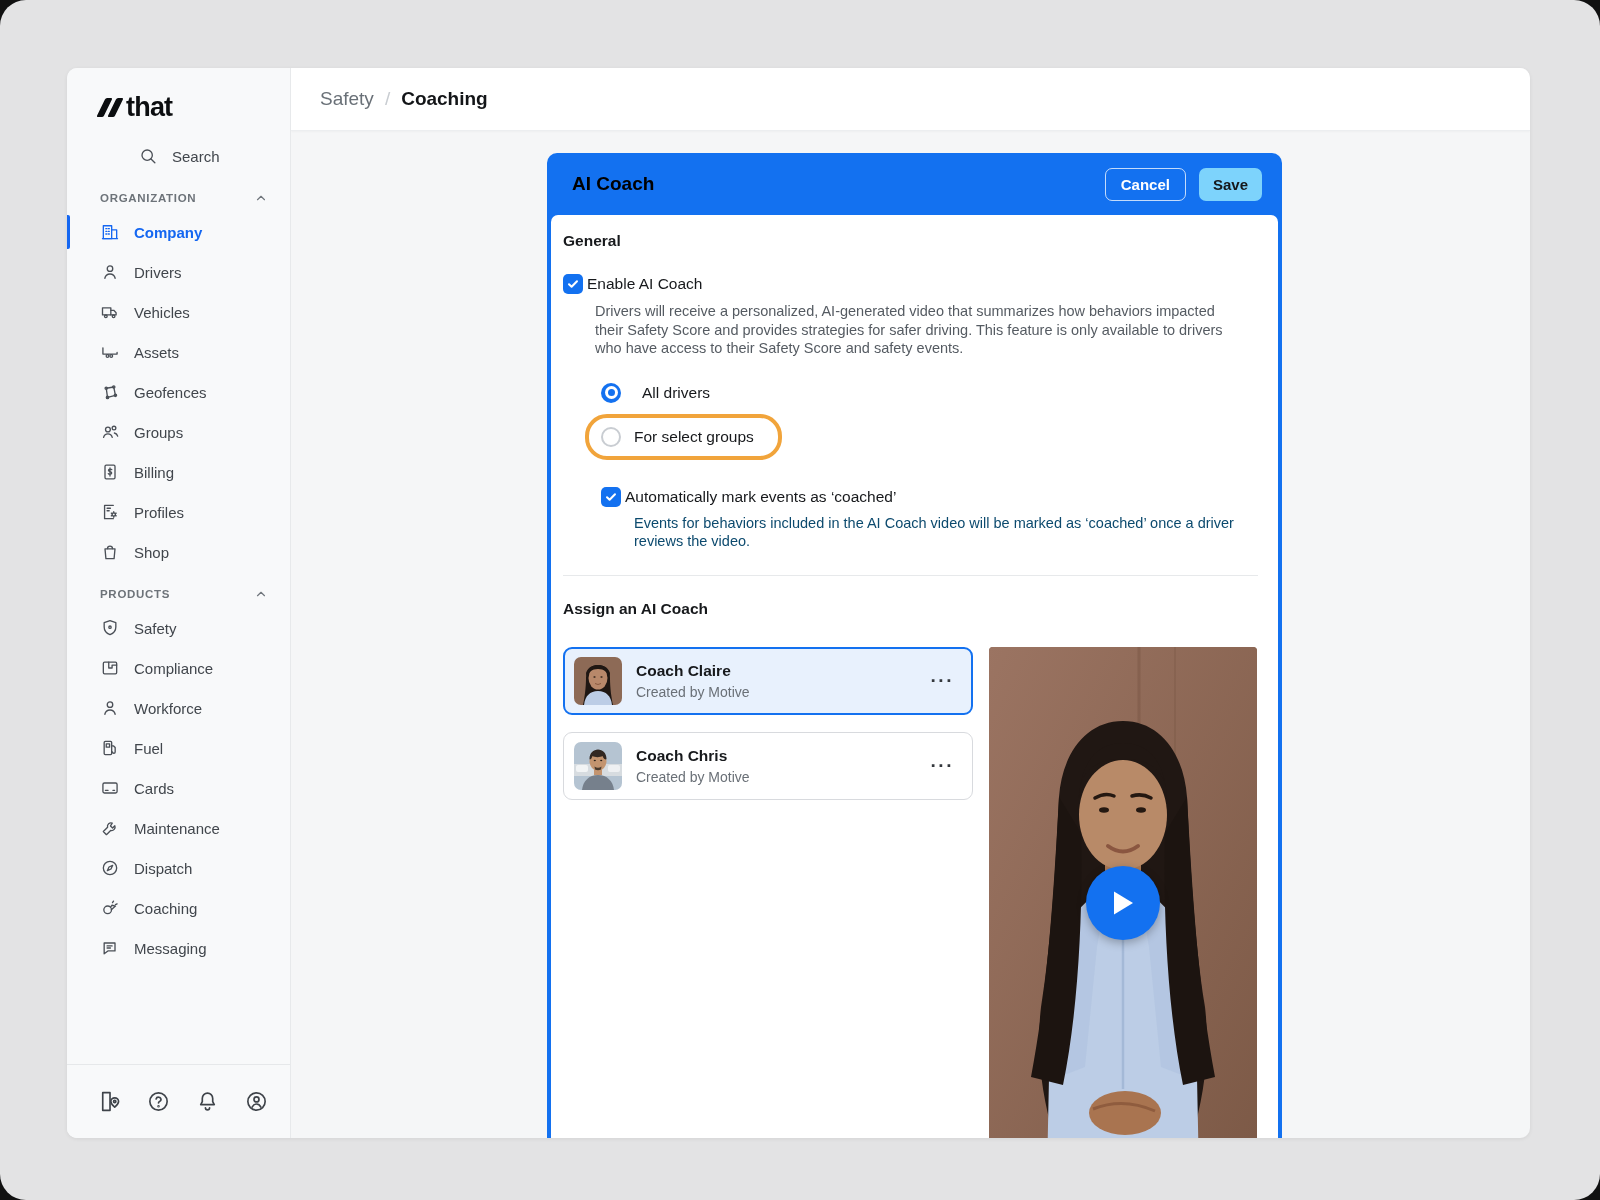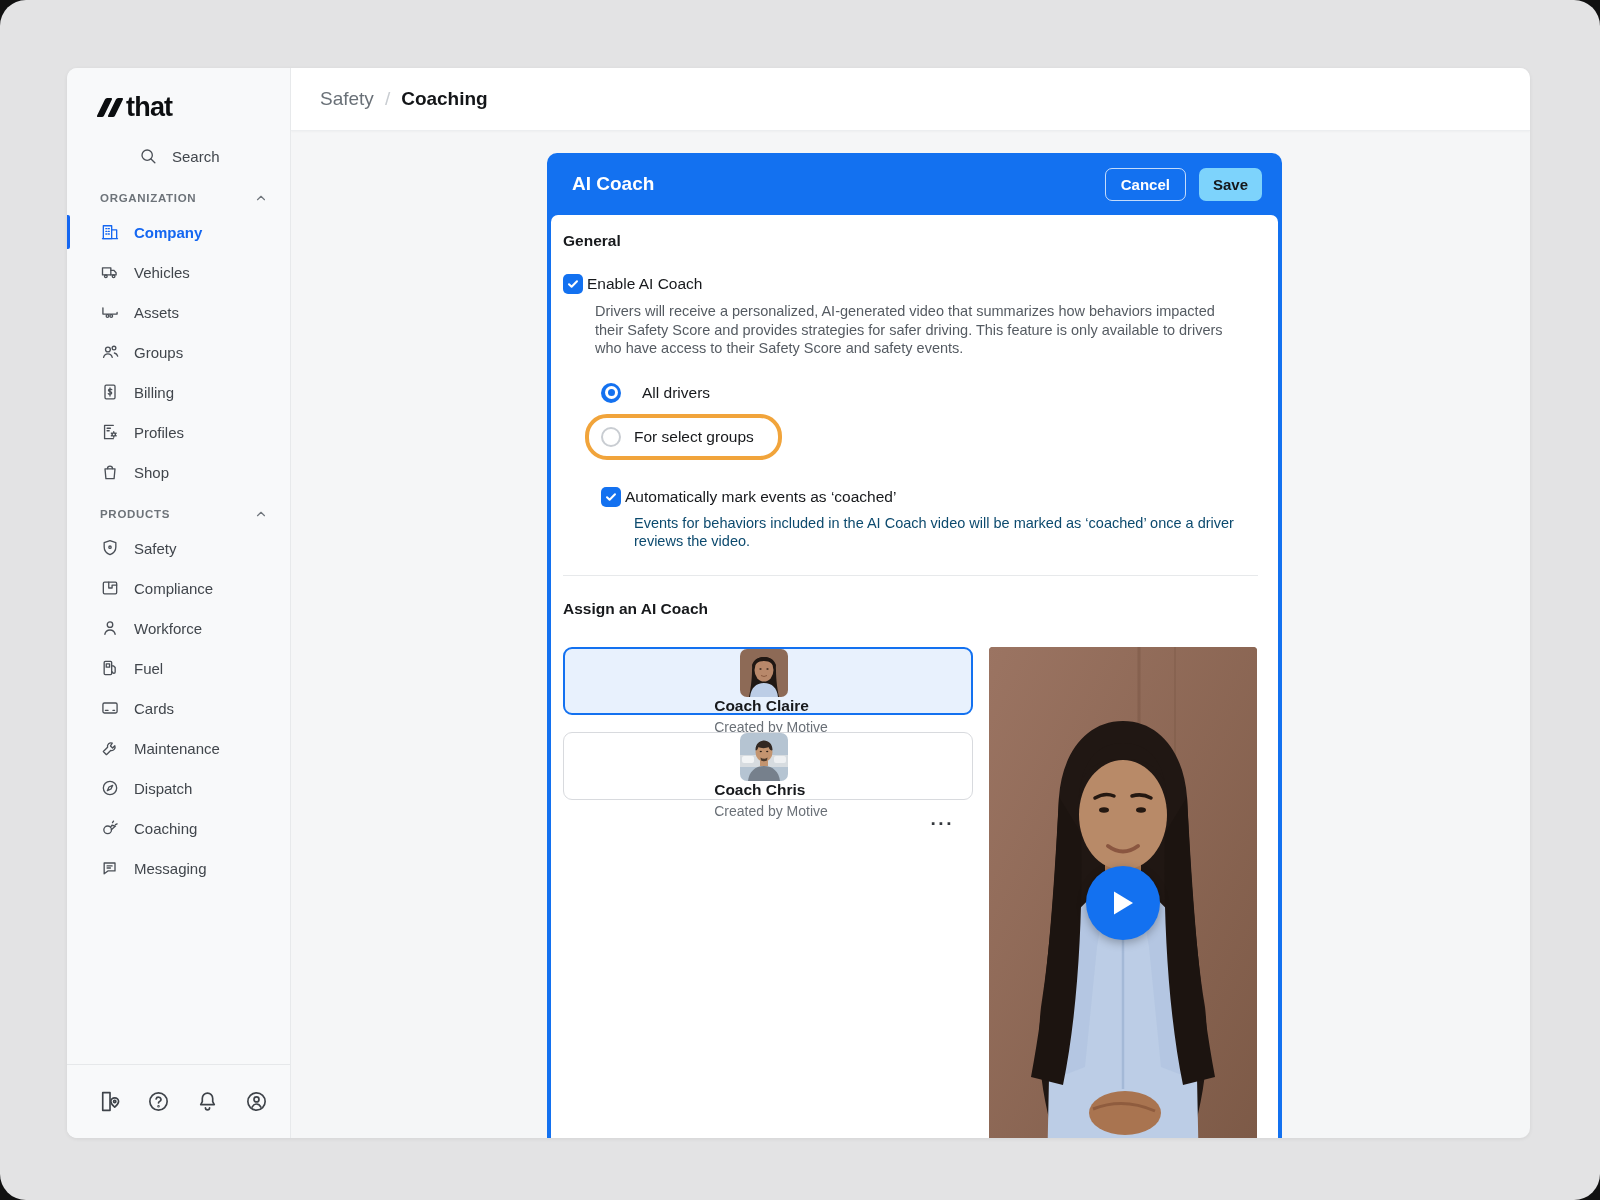--- a/index.html
+++ b/index.html
@@ -35,21 +35,21 @@
   
   .topbar{position:absolute;left:224px;right:0;top:0;height:63px;background:#fff;border-bottom:1px solid #eceef0;
           box-shadow:0 1px 2px rgba(0,0,0,.03);display:flex;align-items:center;padding-left:29px;gap:11px;font-size:19px;z-index:2;}
   .crumb{color:#697077;cursor:pointer;}
   .crumb-sep{color:#c8ccd1;}
   .crumb-current{color:#131518;font-weight:700;}
 
   
   .panel{position:absolute;left:480px;top:85px;width:735px;height:985px;background:#1371f0;border-radius:10px 10px 0 0;z-index:1;}
   .panel-header{height:62px;display:flex;align-items:center;padding:0 20px 0 25px;}
-  .panel-title{color:#ffffff;font-size:19px;font-weight:700;}
+  .panel-title{color:#000000;font-size:19px;font-weight:700;}
   .btn-cancel{margin-left:auto;height:33px;padding:0 15px;border:1px solid rgba(255,255,255,.75);border-radius:7px;
               color:#fff;font-size:15px;font-weight:600;background:transparent;display:flex;align-items:center;cursor:pointer;}
   .btn-save{margin-left:13px;height:33px;padding:0 14px;background:#7dd3fc;border:0;border-radius:7px;color:#15171a;
             font-size:15px;font-weight:700;display:flex;align-items:center;cursor:pointer;}
   .panel-body{position:absolute;left:4px;right:4px;top:62px;bottom:0;background:#fff;border-radius:7px 7px 0 0;
               padding:17px 20px 0 12px;overflow:hidden;}
   .sec-heading{font-size:15.5px;font-weight:700;color:#17191c;}
   .check-row{display:flex;align-items:flex-start;gap:4px;}
   .enable-row{margin-top:24px;}
   .checkbox{width:20px;height:20px;border-radius:5px;background:#1371f0;flex:none;display:flex;align-items:center;justify-content:center;cursor:pointer;}
@@ -63,21 +63,21 @@
   .radio-off{width:20px;height:20px;border-radius:50%;border:2px solid #c9cdd2;background:#fff;flex:none;}
   .highlight{display:inline-flex;align-items:center;gap:13px;margin:9px 0 0 -16px;border:4px solid #f1a43b;
              border-radius:22px;padding:9px 24px 9px 12px;}
   .coached-row{margin:27px 0 0 38px;}
   .coached-desc{margin:7px 0 0 71px;width:600px;font-size:14.5px;line-height:18.6px;color:#0c4a6e;}
   .divider{margin-top:24px;height:1px;background:#e7e9eb;}
   .assign-heading{margin-top:24px;}
   .assign-row{margin-top:29px;display:flex;align-items:flex-start;}
   .cards{width:410px;display:flex;flex-direction:column;gap:17px;}
   .coach-card{display:flex;align-items:center;height:68px;border:1px solid #d8dade;border-radius:9px;background:#fff;
-              padding:0 18px 0 10px;cursor:pointer;flex-direction:column;}
+              padding:0 18px 0 10px;cursor:pointer;}
   .coach-card.selected{border:2px solid #1371f0;background:#e8f1fd;padding:0 17px 0 9px;}
   .avatar{width:48px;height:48px;border-radius:7px;overflow:hidden;flex:none;}
   .avatar svg{display:block;}
   .card-text{margin-left:14px;}
   .card-name{font-size:15.5px;font-weight:700;color:#17191c;}
   .card-sub{margin-top:4px;font-size:14px;color:#6a7077;}
   .card-menu{margin-left:auto;font-size:19px;font-weight:800;color:#34383d;letter-spacing:1.5px;cursor:pointer;line-height:10px;}
 
   
   .video{position:relative;margin-left:16px;width:268px;height:527px;border-radius:4px;overflow:hidden;background:#8a6753;cursor:pointer;}
@@ -120,34 +120,51 @@
       <div class="nav-item active">
         <svg class="ic" viewBox="0 0 24 24">
               <rect x="4" y="4.5" width="10" height="15.5"></rect>
               <path d="M14 9.5h6V20M3 20h18"></path>
               <path d="M7 8h1.2M10 8h1.2M7 11.2h1.2M10 11.2h1.2M7 14.4h1.2M10 14.4h1.2"></path>
             </svg>
         <span class="lbl">Company</span>
       </div>
       <div class="nav-item">
         <svg class="ic" viewBox="0 0 24 24">
+              <circle cx="12" cy="8" r="3.3"></circle>
+              <path d="M5.8 19.5c.8-3.4 3.1-5.1 6.2-5.1s5.4 1.7 6.2 5.1"></path>
+            </svg>
+        <span class="lbl">Drivers</span>
+      </div>
+      <div class="nav-item">
+        <svg class="ic" viewBox="0 0 24 24">
               <path d="M3 7h10v8.5H3z"></path>
               <path d="M13 10h3.5l2.8 2.8v2.7H13"></path>
               <circle cx="7" cy="17.2" r="1.6"></circle>
               <circle cx="16.3" cy="17.2" r="1.6"></circle>
             </svg>
         <span class="lbl">Vehicles</span>
       </div>
       <div class="nav-item">
         <svg class="ic" viewBox="0 0 24 24">
               <path d="M3.5 7v7.5H20.5v-2"></path>
               <circle cx="9" cy="16.8" r="1.6"></circle>
               <circle cx="13.5" cy="16.8" r="1.6"></circle>
             </svg>
         <span class="lbl">Assets</span>
+      </div>
+      <div class="nav-item">
+        <svg class="ic" viewBox="0 0 24 24">
+              <path d="M7.5 7.5l9-1.5 2 10-9.5 2.5z"></path>
+              <circle cx="7.5" cy="7.5" r="1.4"></circle>
+              <circle cx="16.5" cy="6" r="1.4"></circle>
+              <circle cx="18.5" cy="16" r="1.4"></circle>
+              <circle cx="9" cy="18.5" r="1.4"></circle>
+            </svg>
+        <span class="lbl">Geofences</span>
       </div>
       <div class="nav-item">
         <svg class="ic" viewBox="0 0 24 24">
               <circle cx="9.5" cy="9" r="2.9"></circle>
               <path d="M4.3 18.5c.7-2.8 2.6-4.3 5.2-4.3s4.5 1.5 5.2 4.3"></path>
               <circle cx="16.8" cy="7.3" r="2.2"></circle>
               <path d="M17.3 13.2c2.1.4 3.4 1.7 3.9 3.8"></path>
             </svg>
         <span class="lbl">Groups</span>
       </div>

